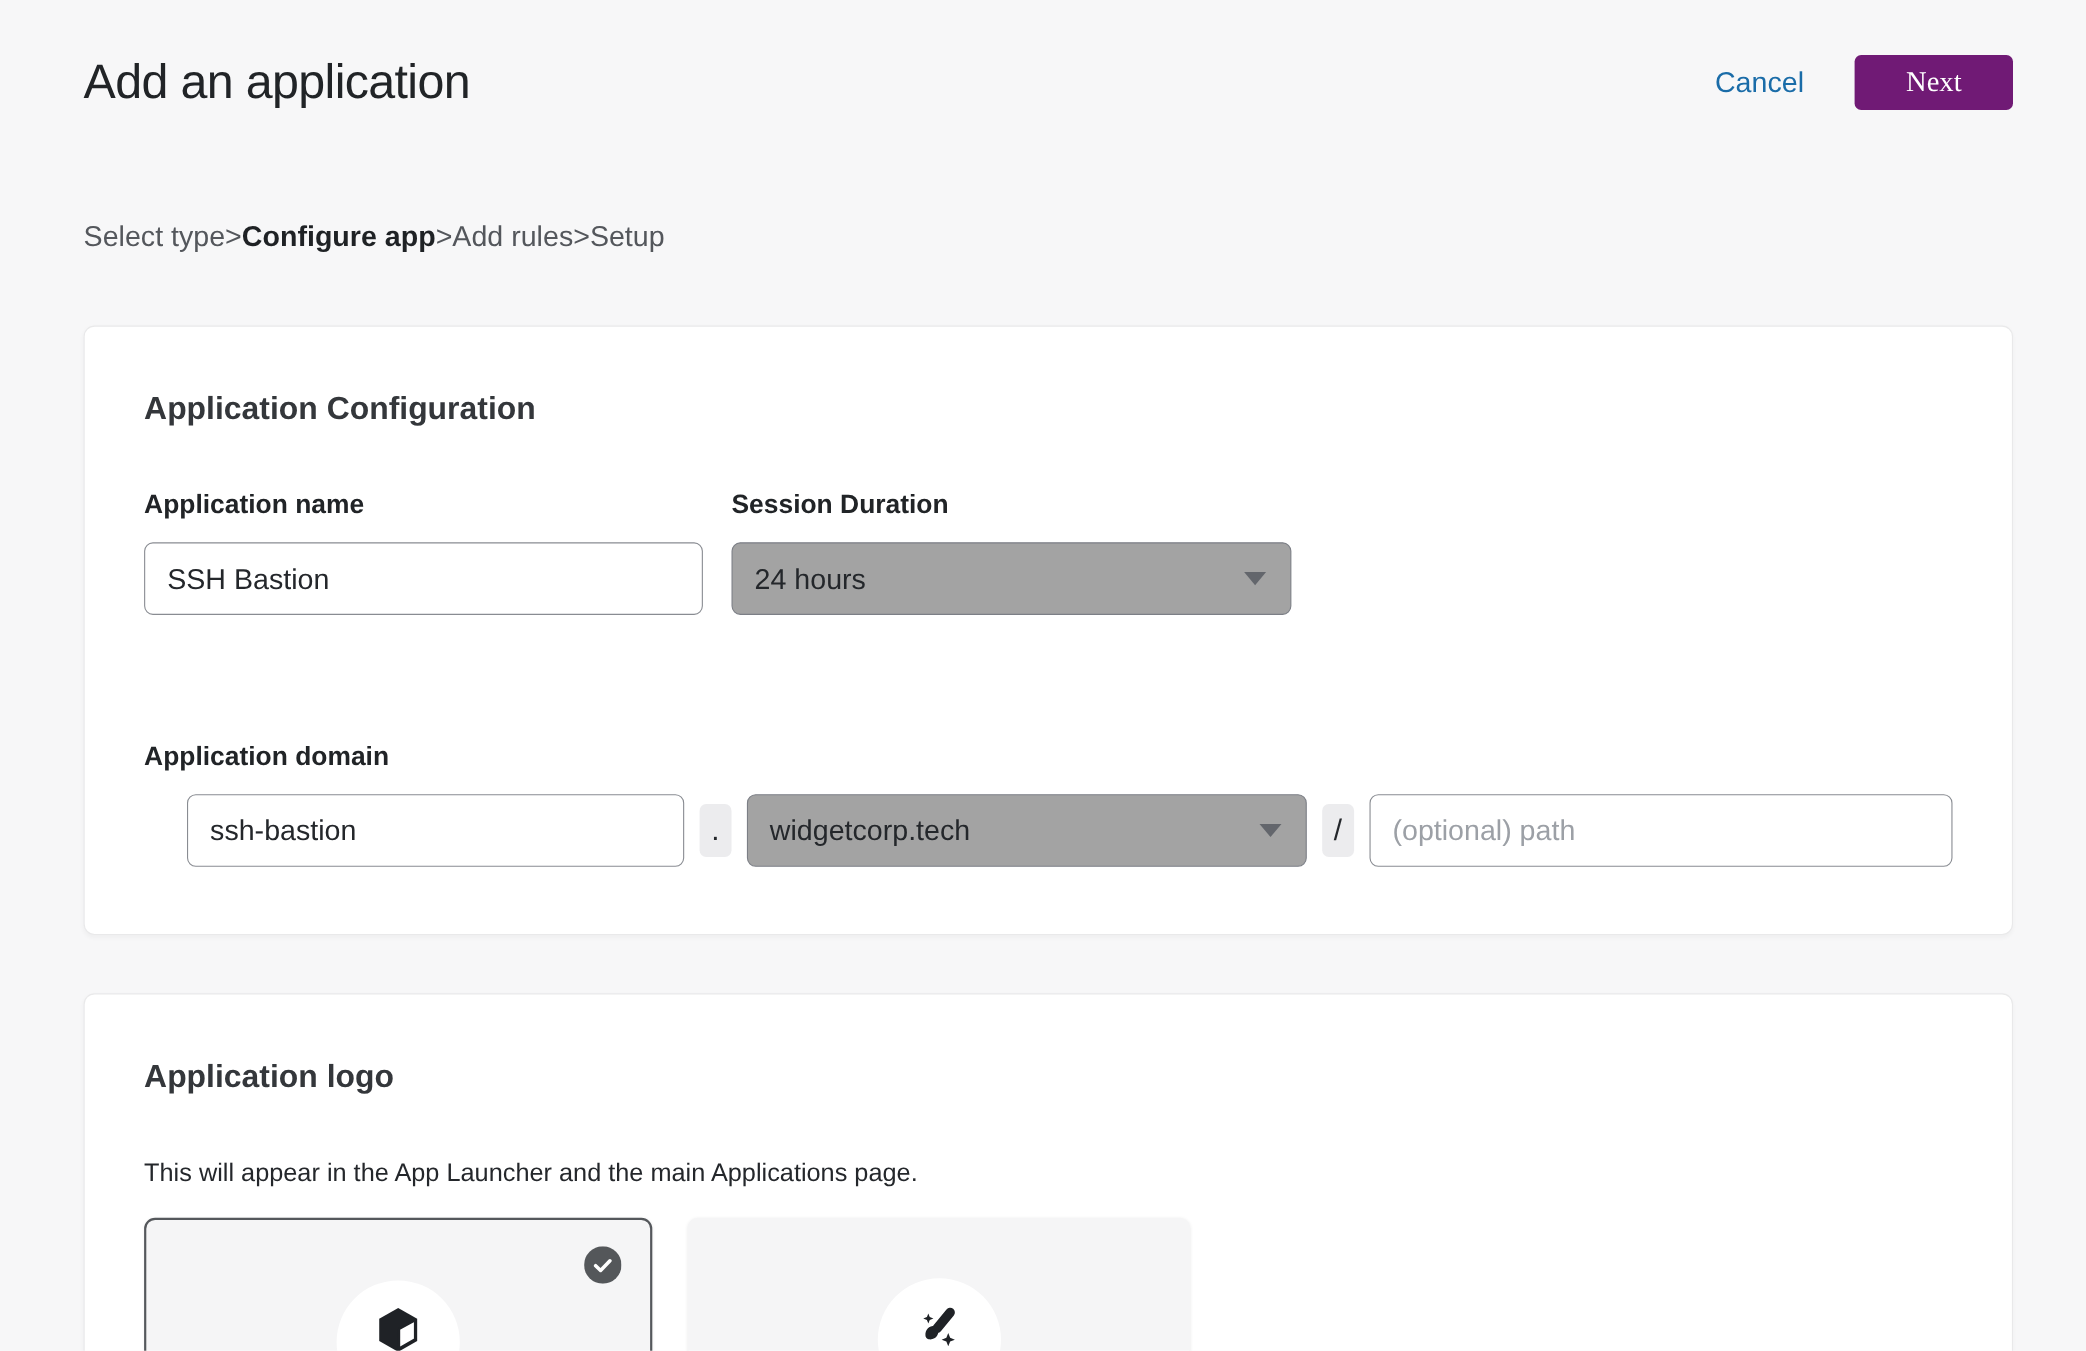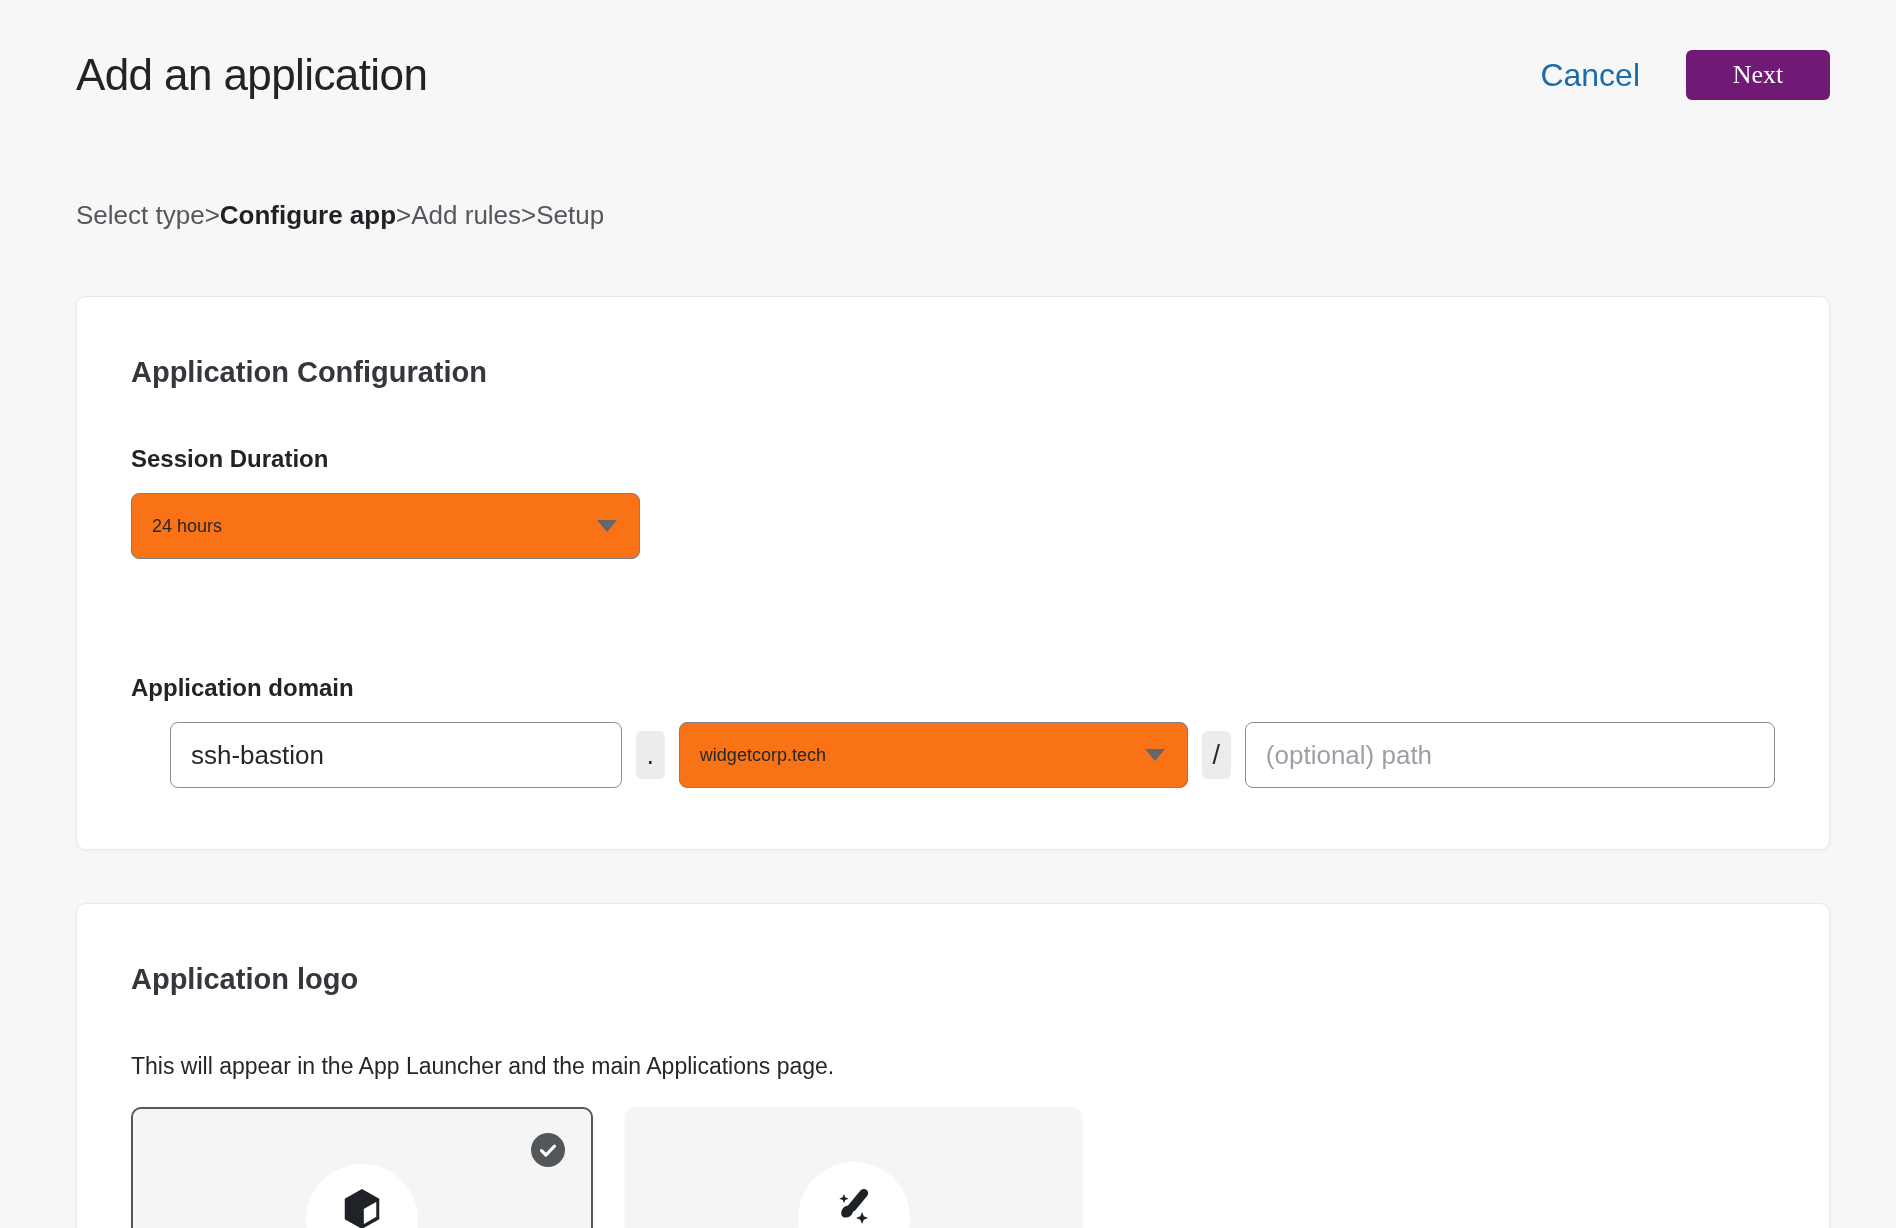--- a/index.html
+++ b/index.html
@@ -8,21 +8,21 @@
     background:#f7f7f8;
     font-family:"Liberation Sans", sans-serif;
     color:#24272b;
   }
   .page { padding:0 66px 0 76px; }
 
   
   .header { display:flex; justify-content:space-between; align-items:flex-start; margin-top:50px; }
   .page-title { font-size:44px; font-weight:400; color:#212427; letter-spacing:-0.6px; }
   .header-actions { display:flex; align-items:center; gap:46px; }
-  .cancel-link { font-size:32px; color:#1a6ca8; cursor:pointer; }
+  .cancel-link { font-size:26px; color:#1a6ca8; cursor:pointer; }
   .next-btn {
     width:144px; height:50px; border:none; border-radius:6px;
     background:#701a75; color:#ffffff; font-size:26px;
     font-family:Liberation Serif, serif;
     display:flex; align-items:center; justify-content:center; cursor:pointer;
   }
 
   
   .breadcrumb { margin-top:100px; display:flex; align-items:center; font-size:26px; color:#54575c; }
   .crumb { white-space:nowrap; }
@@ -46,23 +46,23 @@
 
   .text-input {
     height:66px; border:1.5px solid #898c92; border-radius:8px;
     font-size:26px; color:#24272b; padding:0 20px; background:#fff;
     font-family:"Liberation Sans", sans-serif; outline:none; width:100%;
   }
   .w-name { width:508px; }
   .w-session { width:509px; }
 
   .select-box {
-    height:66px; border:1.5px solid #7c7f86; border-radius:8px; background:#f97316;
+    height:66px; border:1.5px solid #7c7f86; border-radius:8px; background:#a3a3a3;
     display:flex; align-items:center; justify-content:space-between;
-    padding:0 22px 0 20px; font-size:18px; color:#24272b; cursor:pointer;
+    padding:0 22px 0 20px; font-size:26px; color:#24272b; cursor:pointer;
   }
   .caret {
     width:0; height:0; flex:none;
     border-left:10px solid transparent; border-right:10px solid transparent;
     border-top:12px solid #63666c;
   }
 
   .domain-label { margin-top:115px; }
   .domain-row { display:flex; align-items:center; gap:14px; margin-top:20px;padding-left:39px; }
   .sep-chip {
@@ -113,20 +113,24 @@
     <span class="crumb">Add rules</span>
     <span class="crumb-sep">&gt;</span>
     <span class="crumb">Setup</span>
   </div>
 
   <div class="card card-config">
     <h2 class="section-heading">Application Configuration</h2>
 
     <div class="form-row">
       <div class="field">
+        <label class="field-label">Application name</label>
+        <input class="text-input w-name" type="text" value="SSH Bastion" style="">
+      </div>
+      <div class="field">
         <label class="field-label">Session Duration</label>
         <div class="select-box w-session">
           <span>24 hours</span>
           <span class="caret"></span>
         </div>
       </div>
     </div>
 
     <label class="field-label domain-label">Application domain</label>
     <div class="domain-row">

